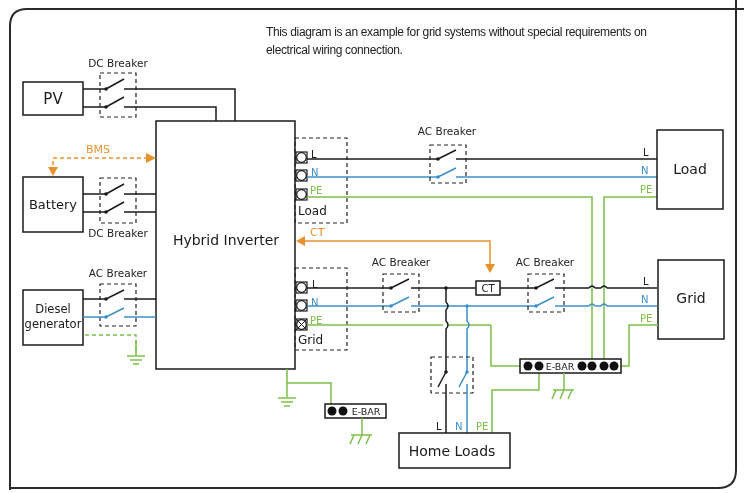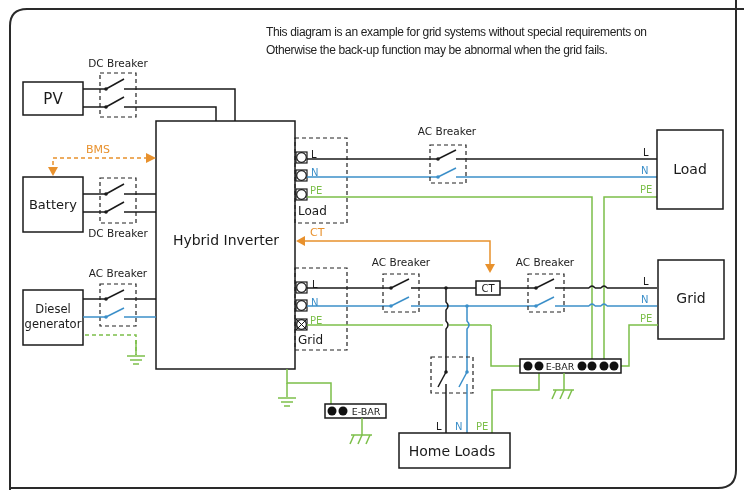--- a/index.html
+++ b/index.html
@@ -225,14 +225,14 @@
   <g stroke="#7cbf4a" stroke-width="1.5">
     <line x1="351" y1="435" x2="372" y2="435"></line>
     <line x1="354" y1="435" x2="350" y2="444"></line>
       <line x1="362" y1="435" x2="358" y2="444"></line>
       <line x1="370" y1="435" x2="366" y2="444"></line>
   </g>
 </svg>
 
 <div class="note">
   <div>This diagram is an example for grid systems without special requirements on</div>
-  <div>Otherwise the back-up function may be abnormal when the grid fails.</div>
+  <div>electrical wiring connection.</div>
 </div>
 
 </body></html>

